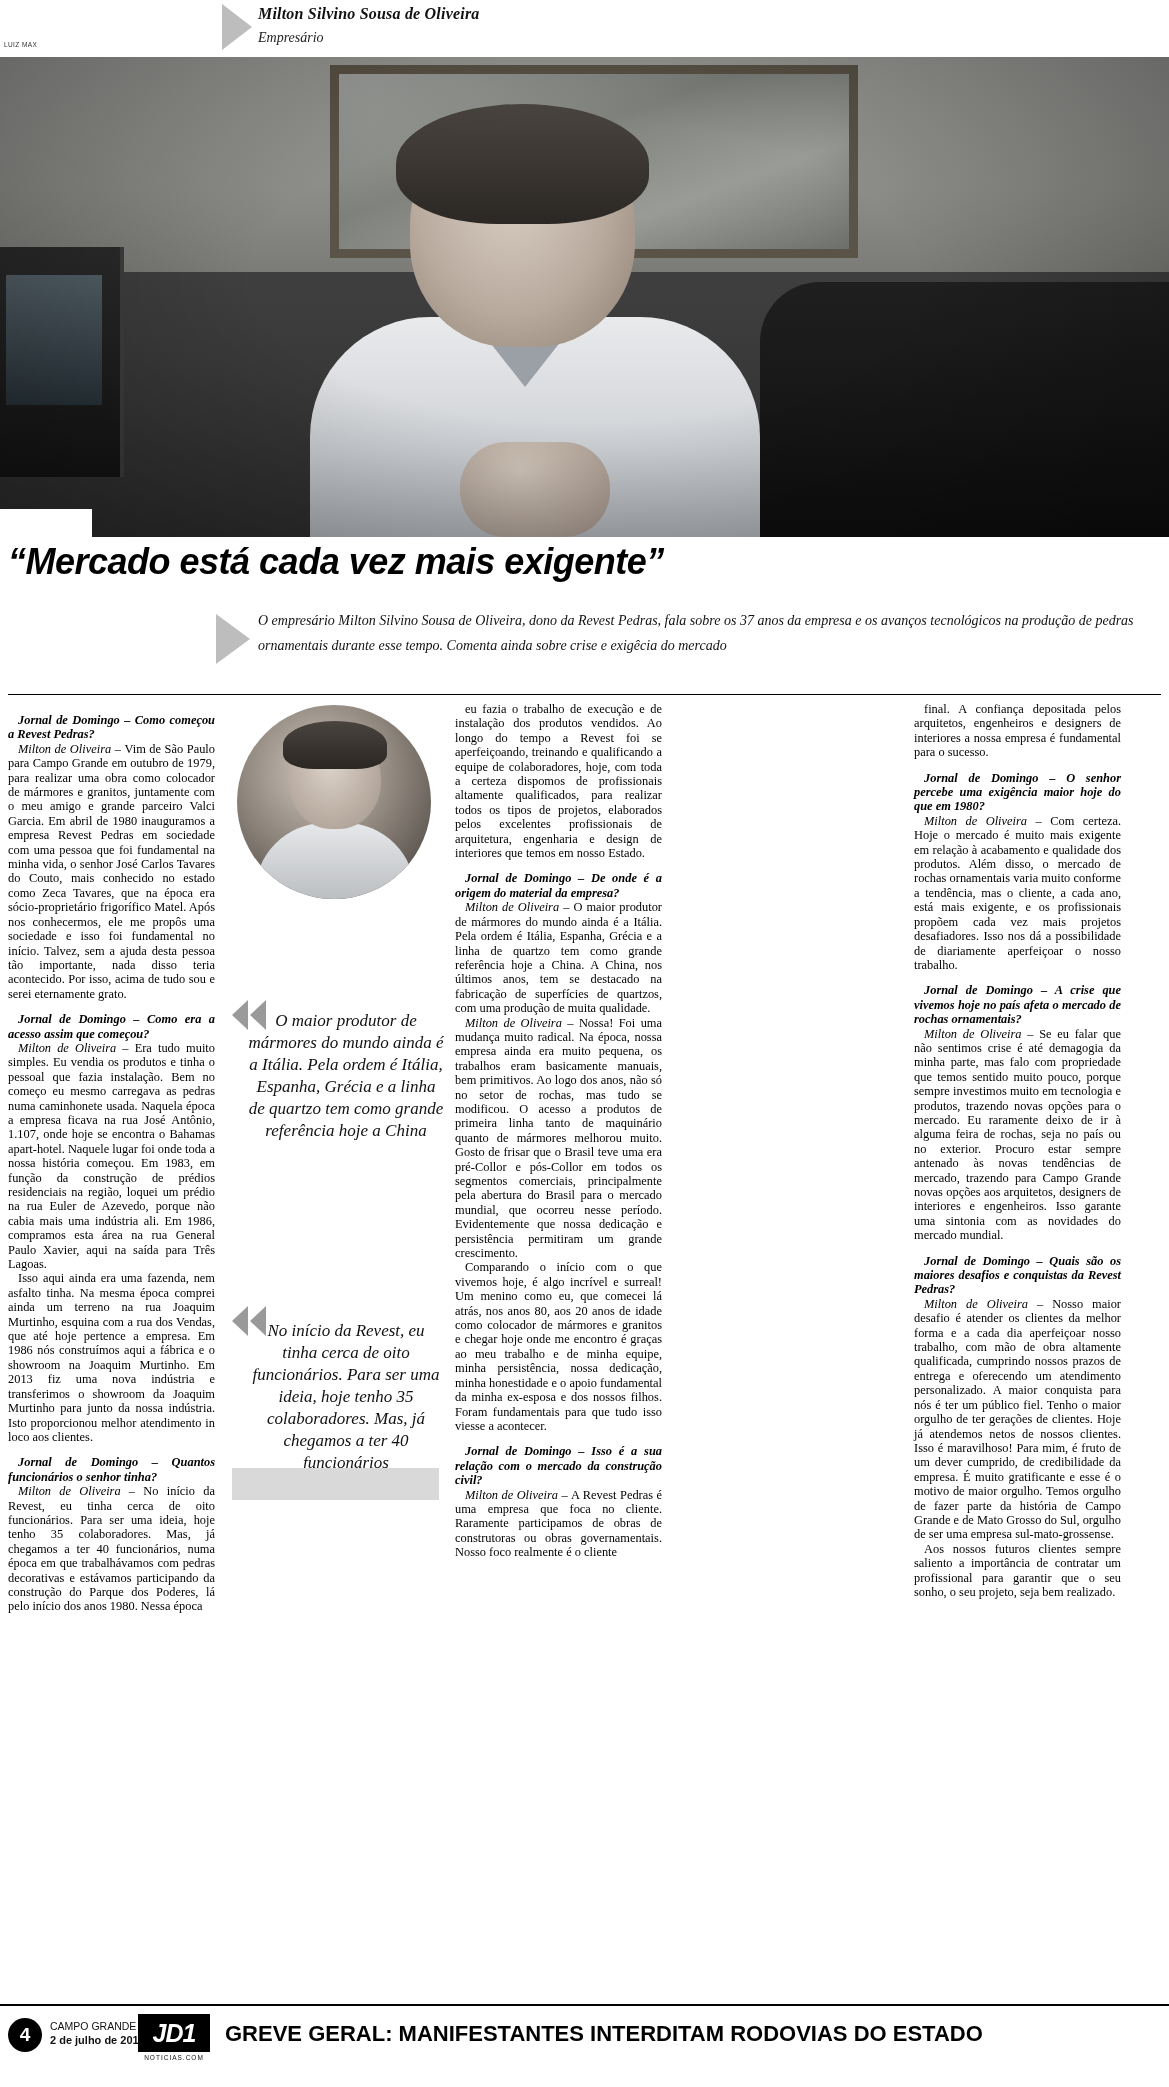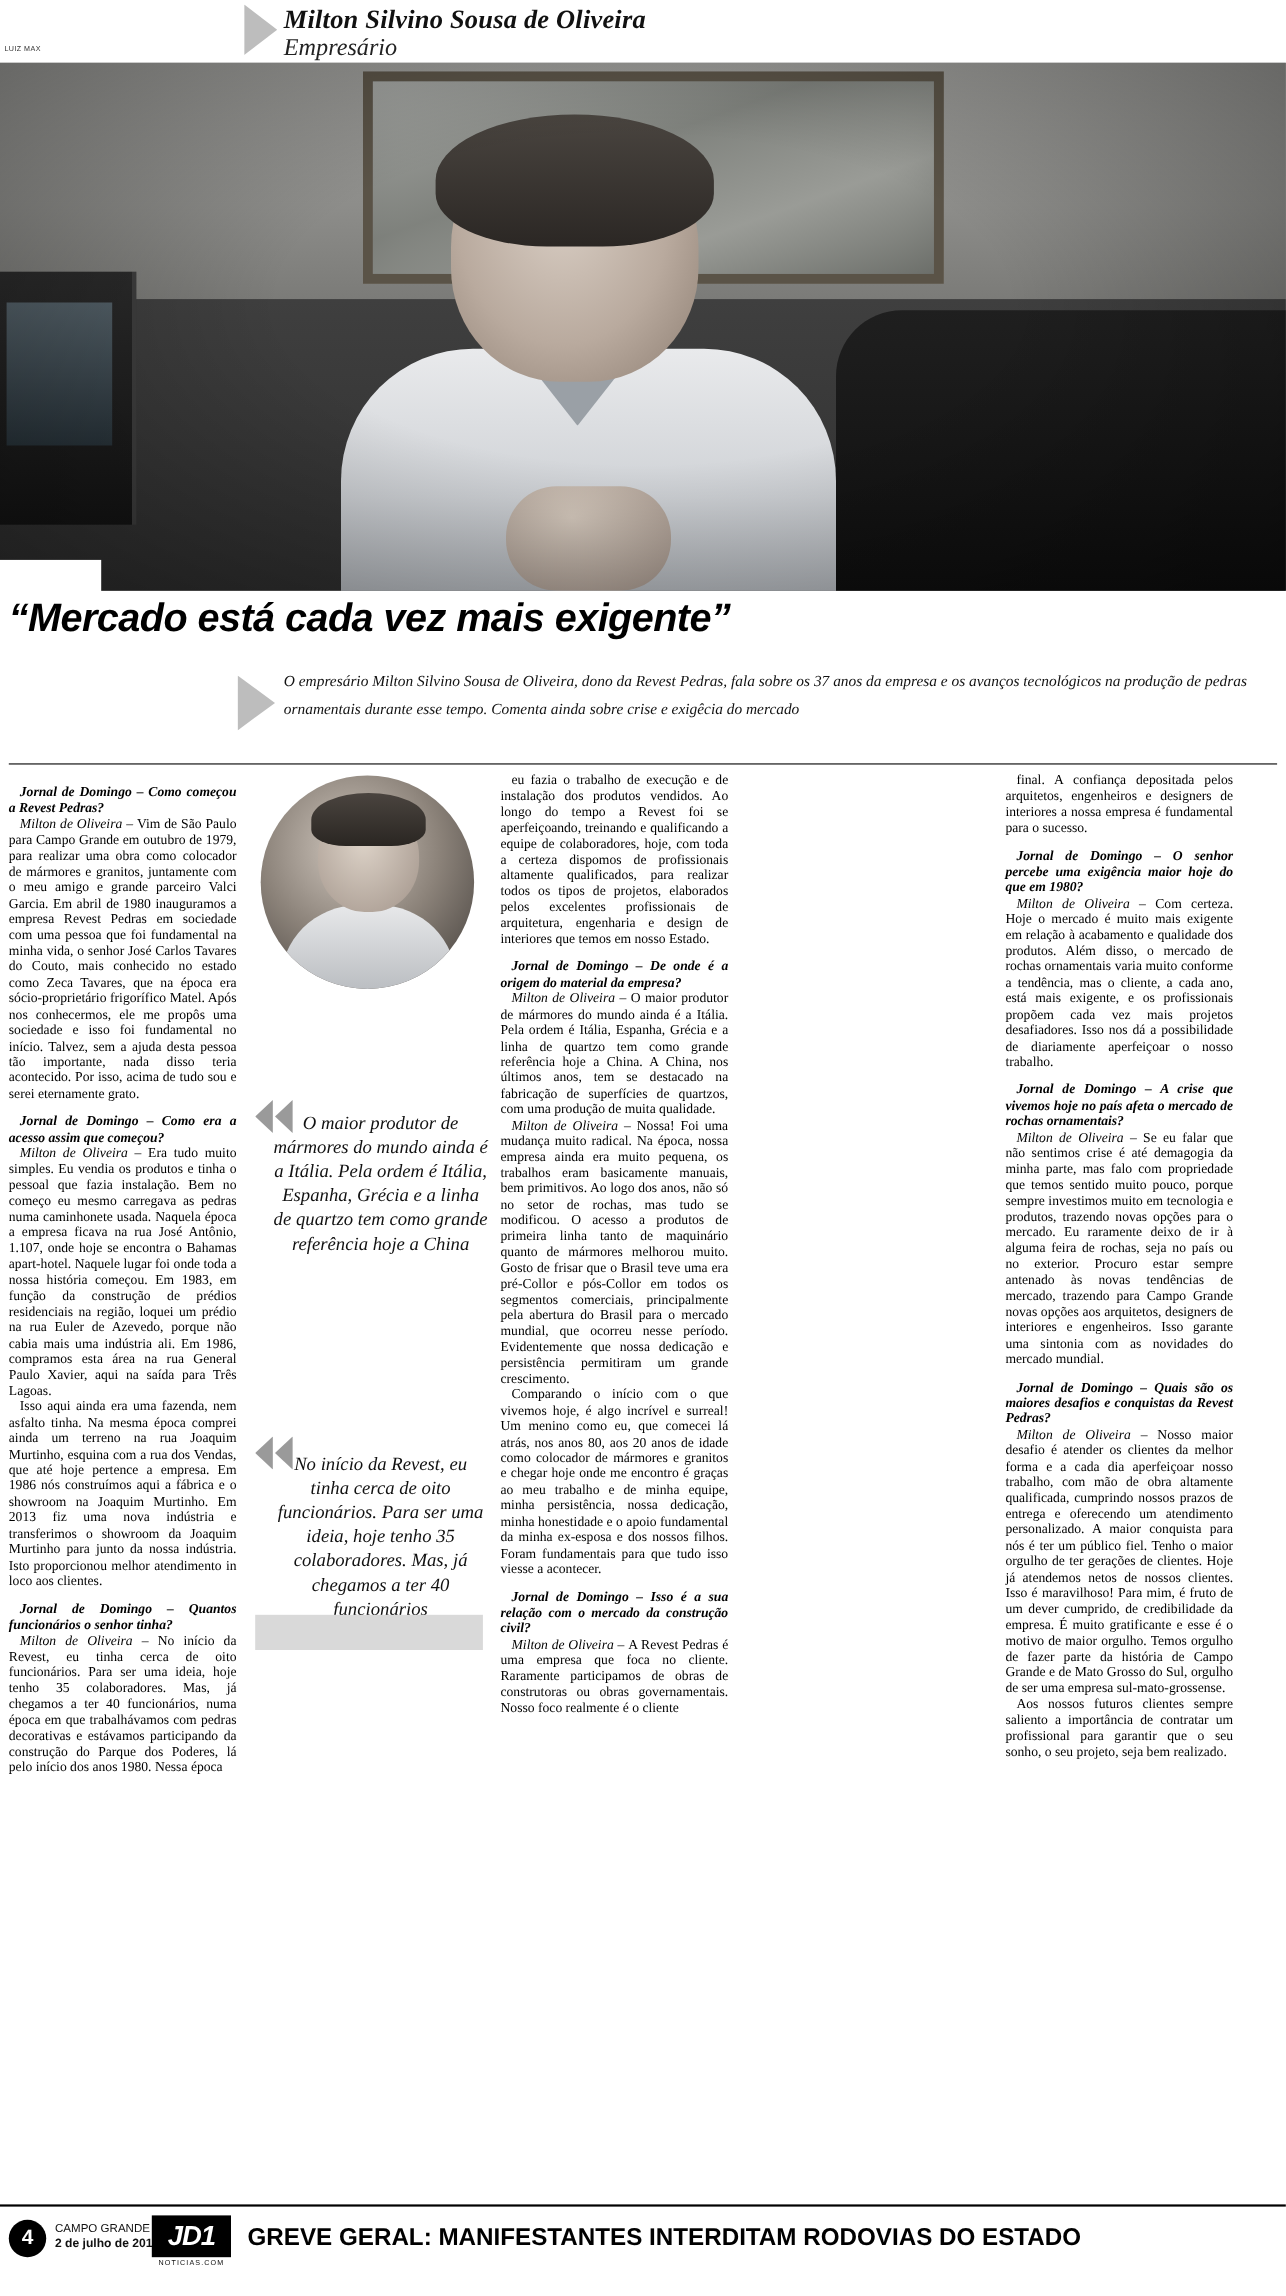--- a/index.html
+++ b/index.html
@@ -17,26 +17,26 @@
   .header-band{
     position:absolute;left:0;top:0;width:1169px;height:62px;background:#ffffff;
   }
   .hdr-arrow{
     position:absolute;left:222px;top:4px;width:30px;height:46px;
   }
   .hdr-arrow svg{display:block;}
   .hdr-name{
     position:absolute;left:258px;top:5px;
     font-family:"Liberation Serif", serif;
-    font-weight:bold;font-style:italic;font-size:24px;letter-spacing:.2px;color:#111;
+    font-weight:bold;font-style:italic;font-size:16px;letter-spacing:.2px;color:#111;
   }
   .hdr-role{
     position:absolute;left:258px;top:30px;
     font-family:"Liberation Serif", serif;
-    font-style:italic;font-size:22px;color:#222;
+    font-style:italic;font-size:14px;color:#222;
   }
   .credit{
     position:absolute;left:4px;top:41px;
     font-family:"Liberation Sans", sans-serif;
     font-size:6.5px;letter-spacing:.4px;color:#333;
   }
 
   
   .photo{
     position:absolute;left:0;top:57px;width:1169px;height:480px;

